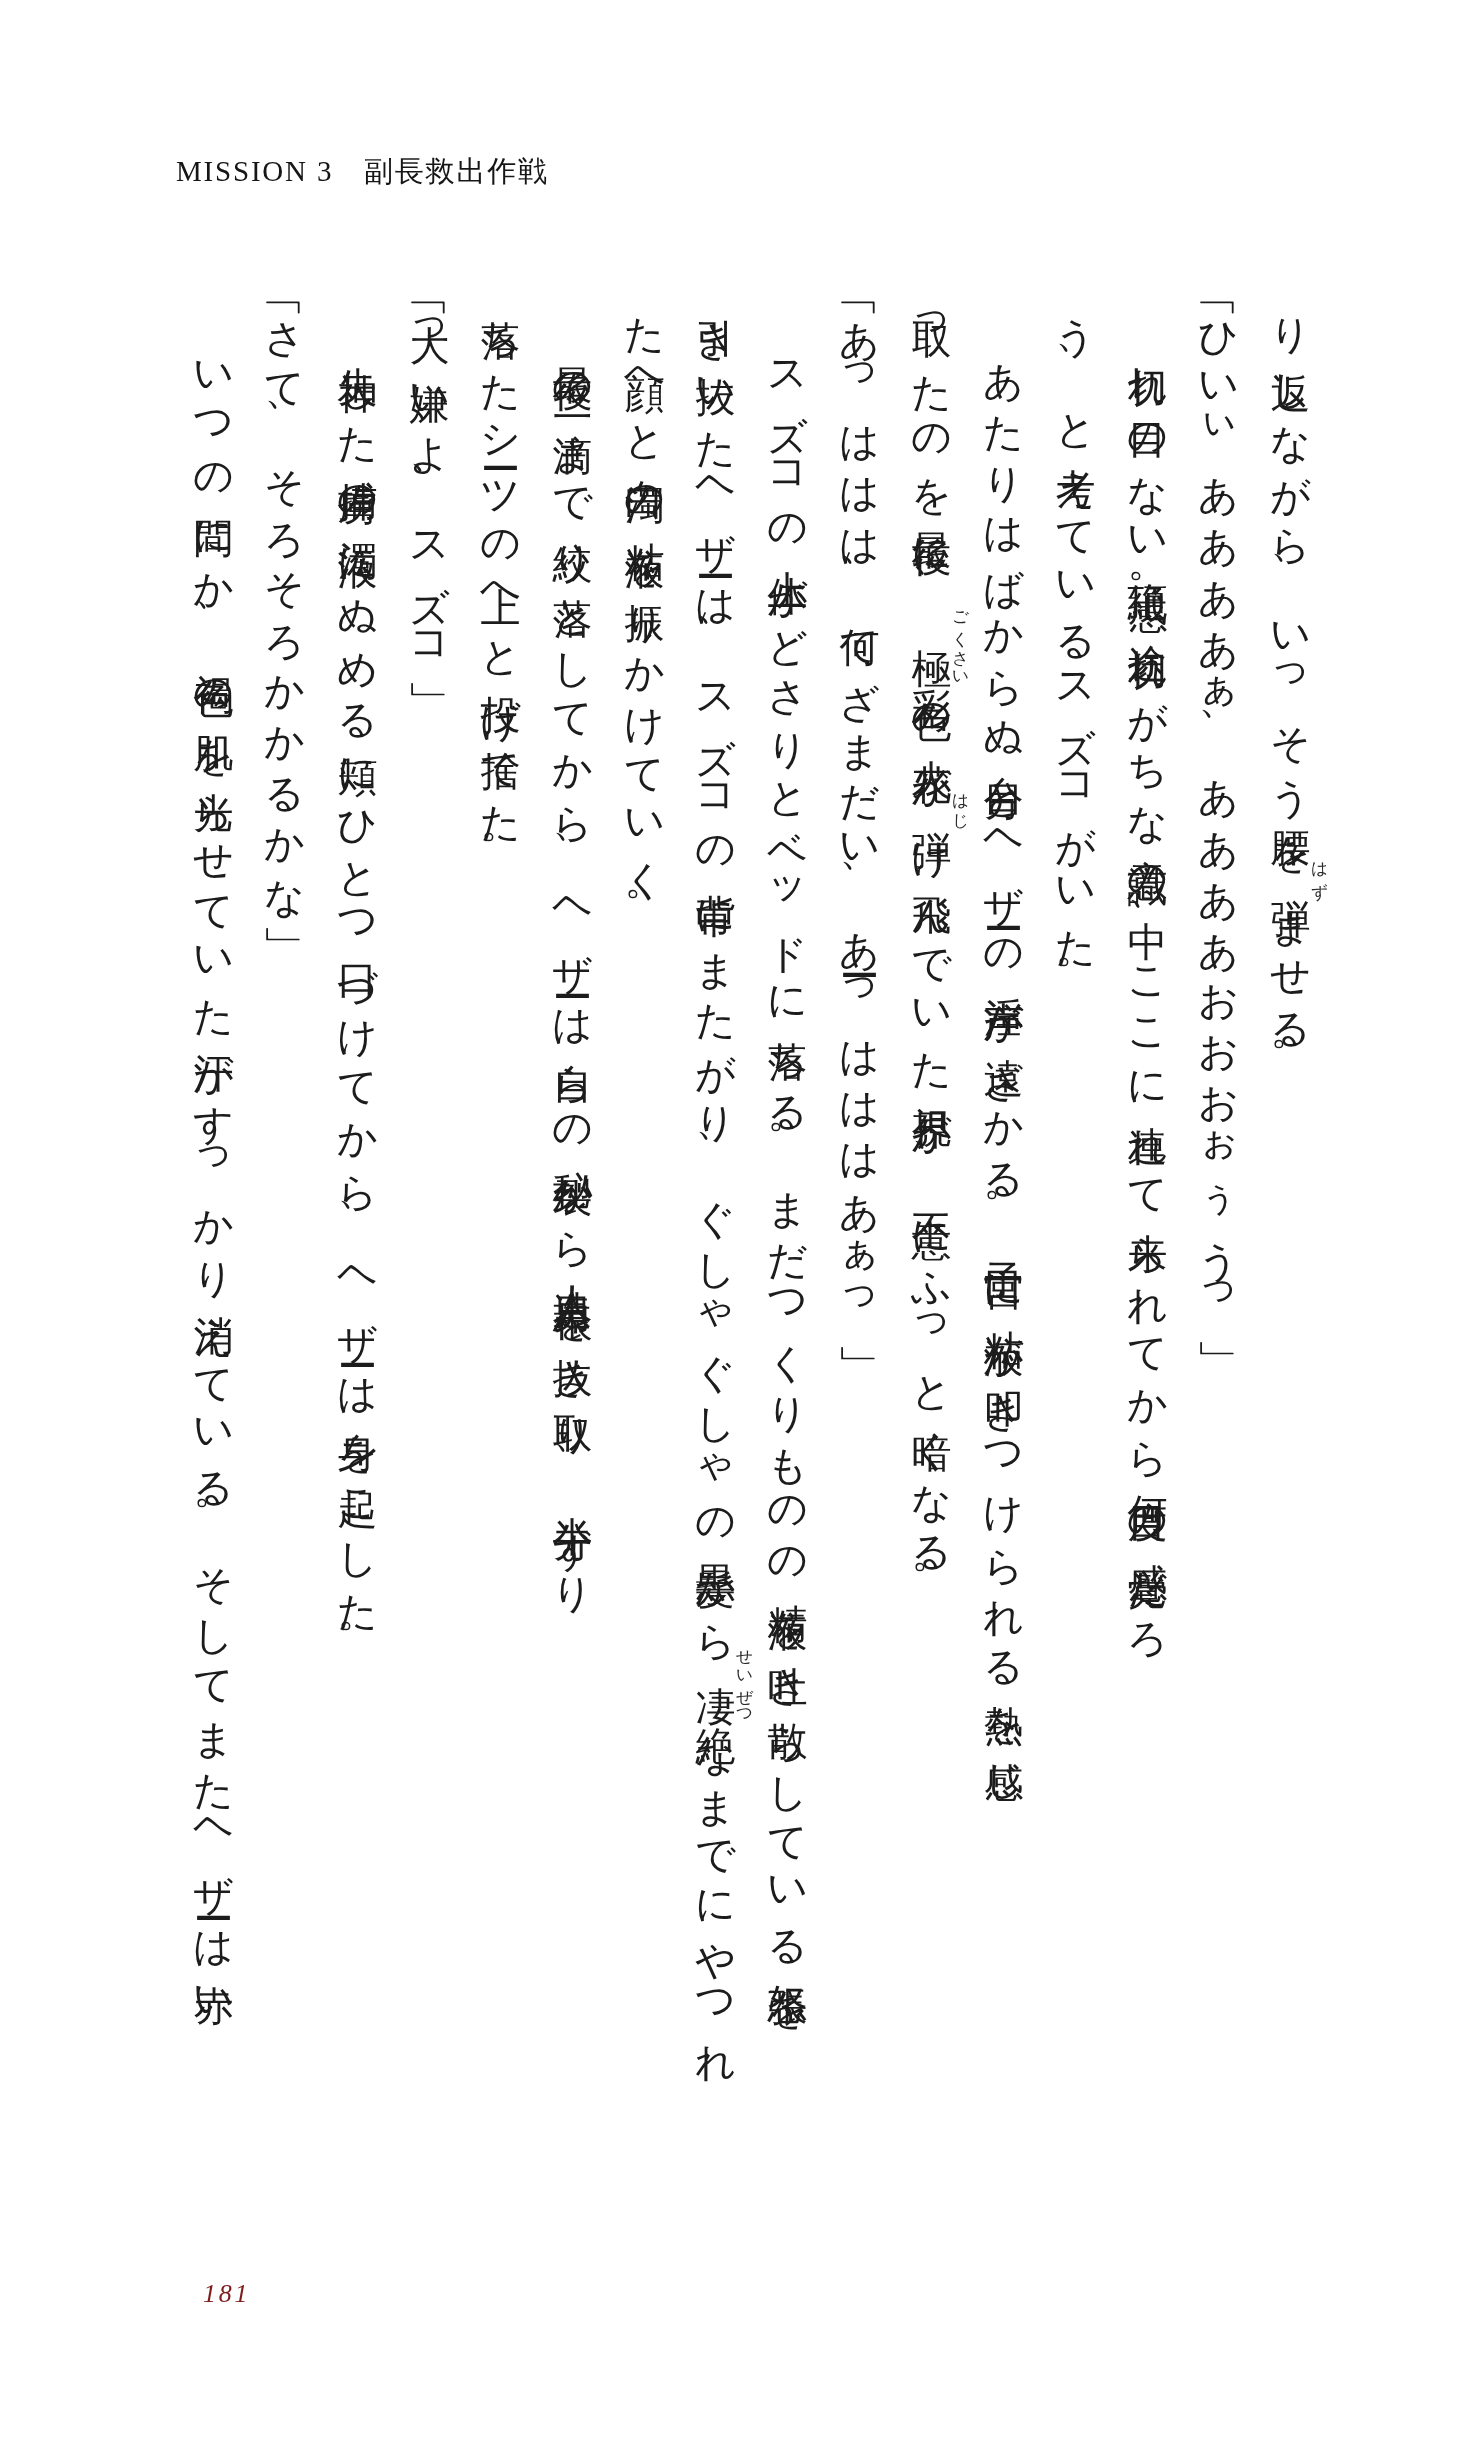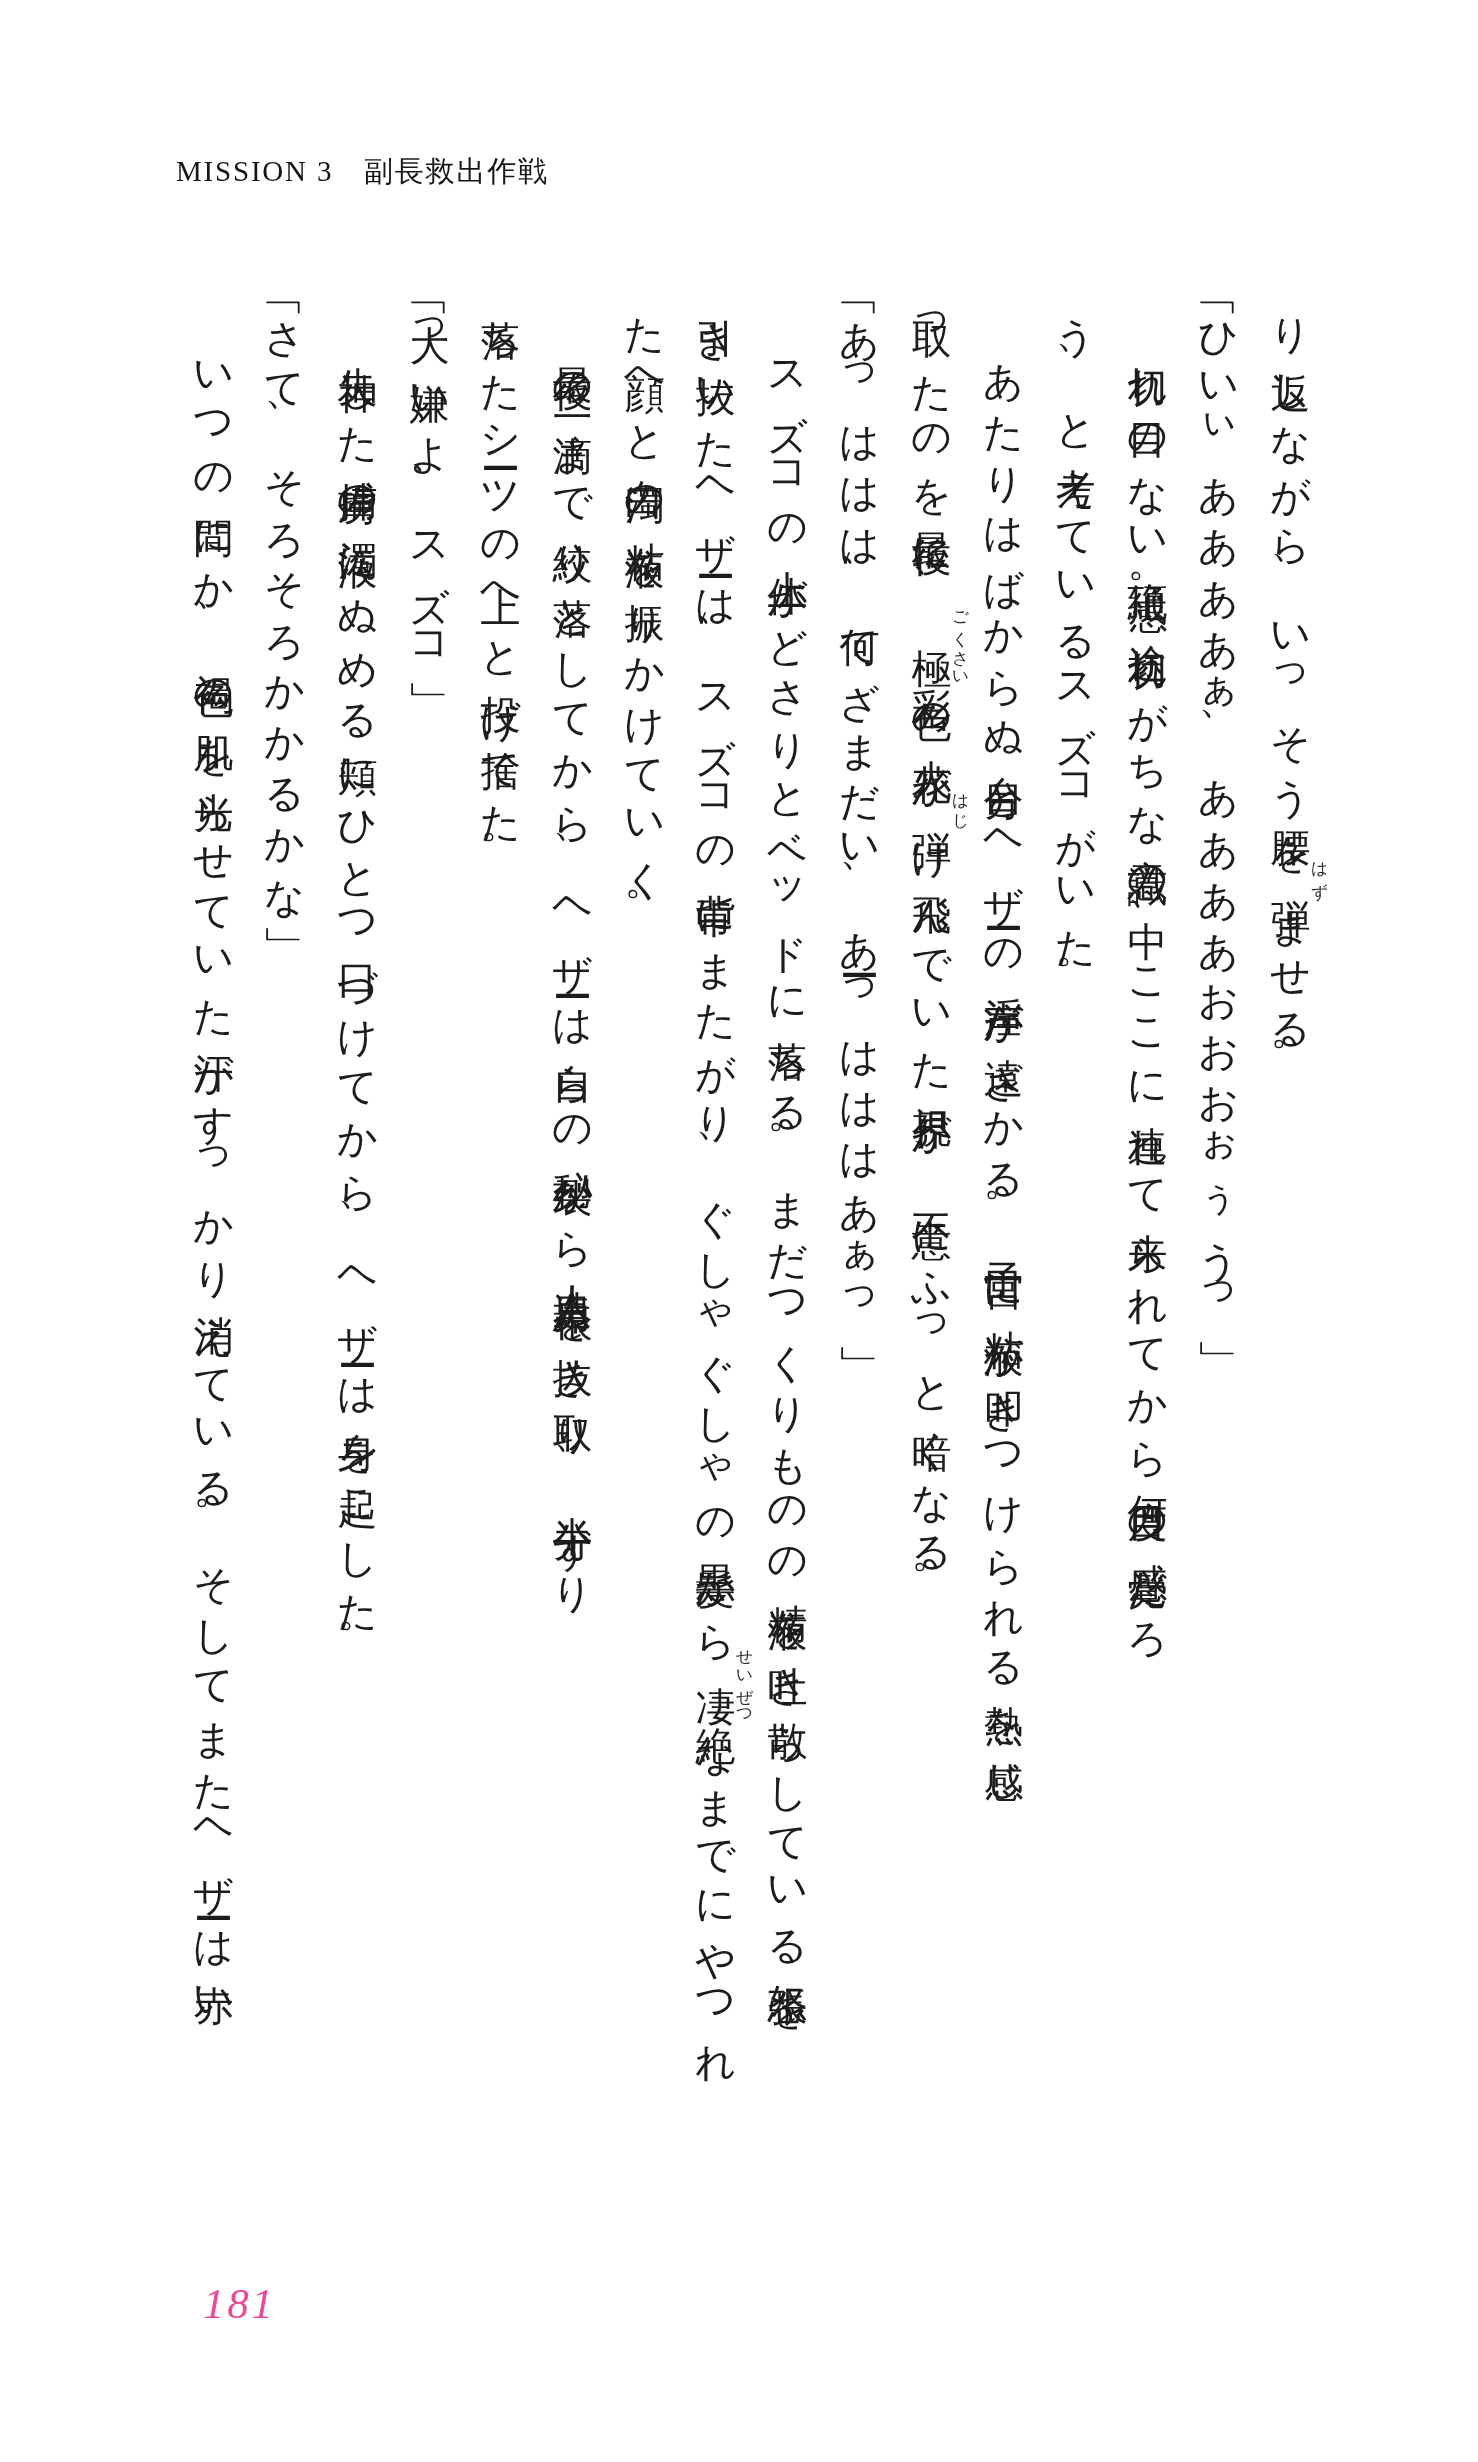--- a/index.html
+++ b/index.html
@@ -48,24 +48,24 @@
   .column rt {
     font-size: 16.6px;
     letter-spacing: 0.9px;
     text-orientation: upright;
     color: #2a2a2a;
   }
   .page-number {
     position: absolute;
     left: 203px;
     top: 2279px;
-    font-size: 43px;
+    font-size: 26px;
     font-style: italic;
     letter-spacing: 2.8px;
-    color: #ec4899;
+    color: #7f1d1d;
   }
 </style>
 </head>
 <body>
 
 <div class="page">
   <div class="running-header">MISSION 3　副長救出作戦</div>
 
   <div class="text-body">
       <div class="column" style="left: 1269px; top: 289px;">り返しながら、いっそう腰を<ruby>弾<rt>はず</rt></ruby>ませる。</div>

